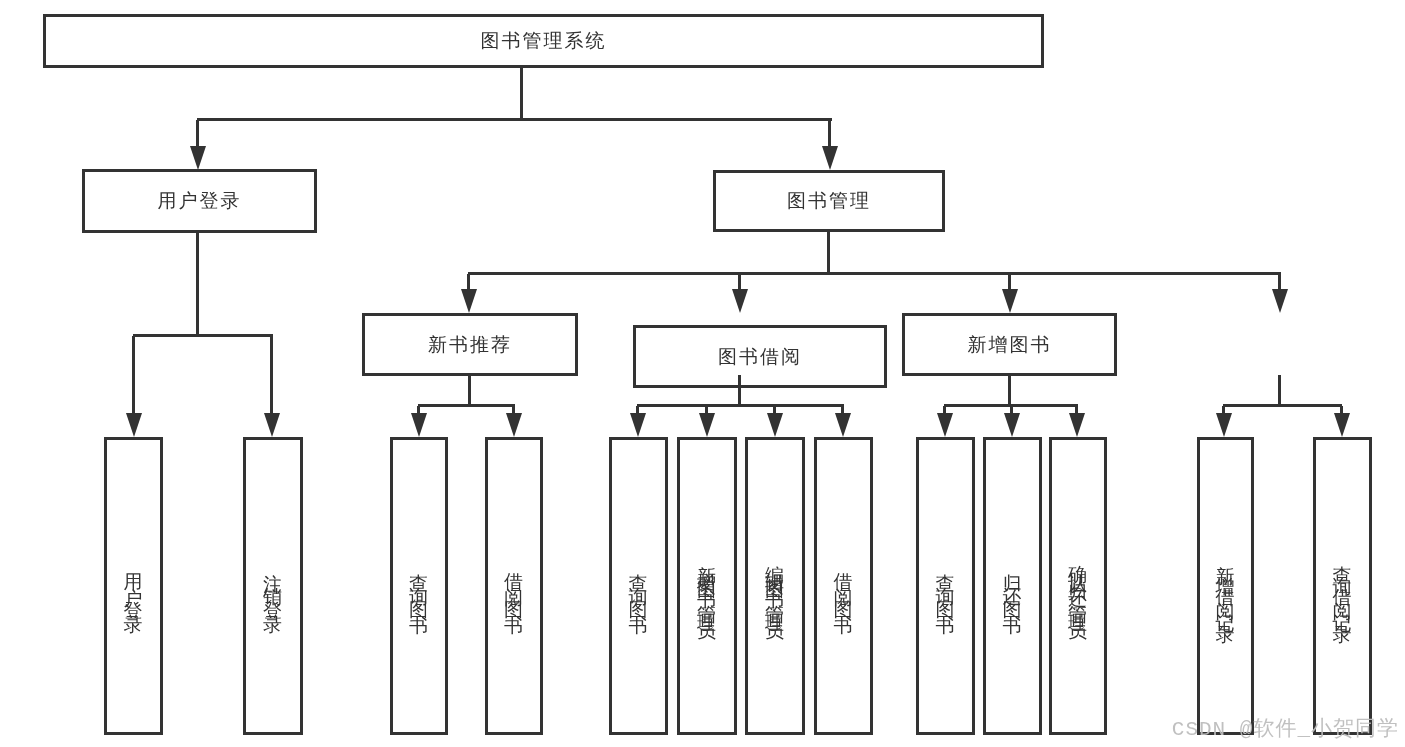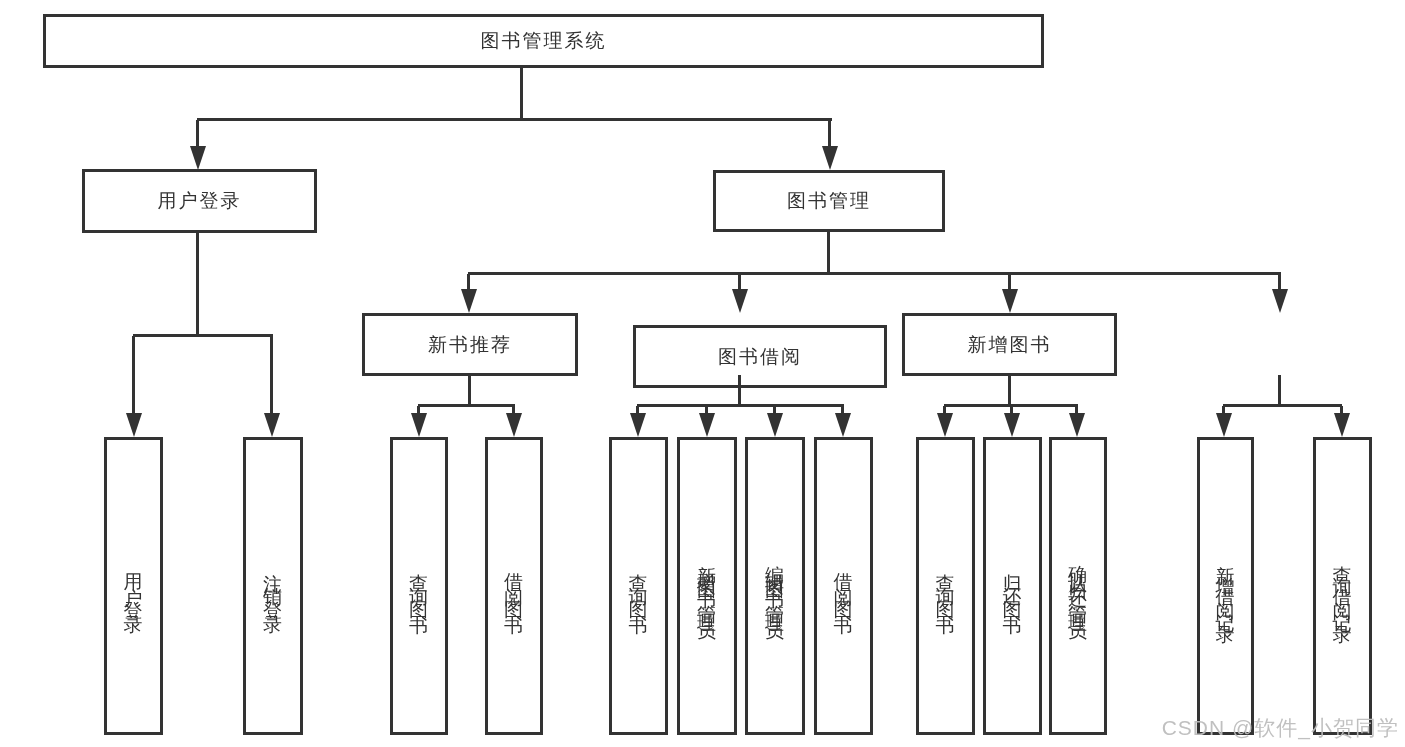--- a/index.html
+++ b/index.html
@@ -21,21 +21,21 @@
   .vbox.dense span{letter-spacing:8px;}
   .vl{position:absolute;width:3px;background:#333;}
   .hl{position:absolute;height:3px;background:#333;}
   .tri{
     position:absolute;width:0;height:0;
     border-left:8px solid transparent;border-right:8px solid transparent;
     border-top:24px solid #333;
   }
   .watermark{
     position:absolute;right:6px;top:714px;z-index:5;
-    font-size:21px;color:#bdbdbd;letter-spacing:1px;opacity:.95;
+    font-size:21px;color:#bdbdbd;letter-spacing:1px;opacity:.95;font-family:Liberation Mono, monospace;
   }
 </style>
 </head>
 <body>
 
 <div class="stage">
 
   <div class="box" style="left:7px;top:14px;width:1001px;height:54px;margin-left:36px;">
     <span>图书管理系统</span>
   </div>

